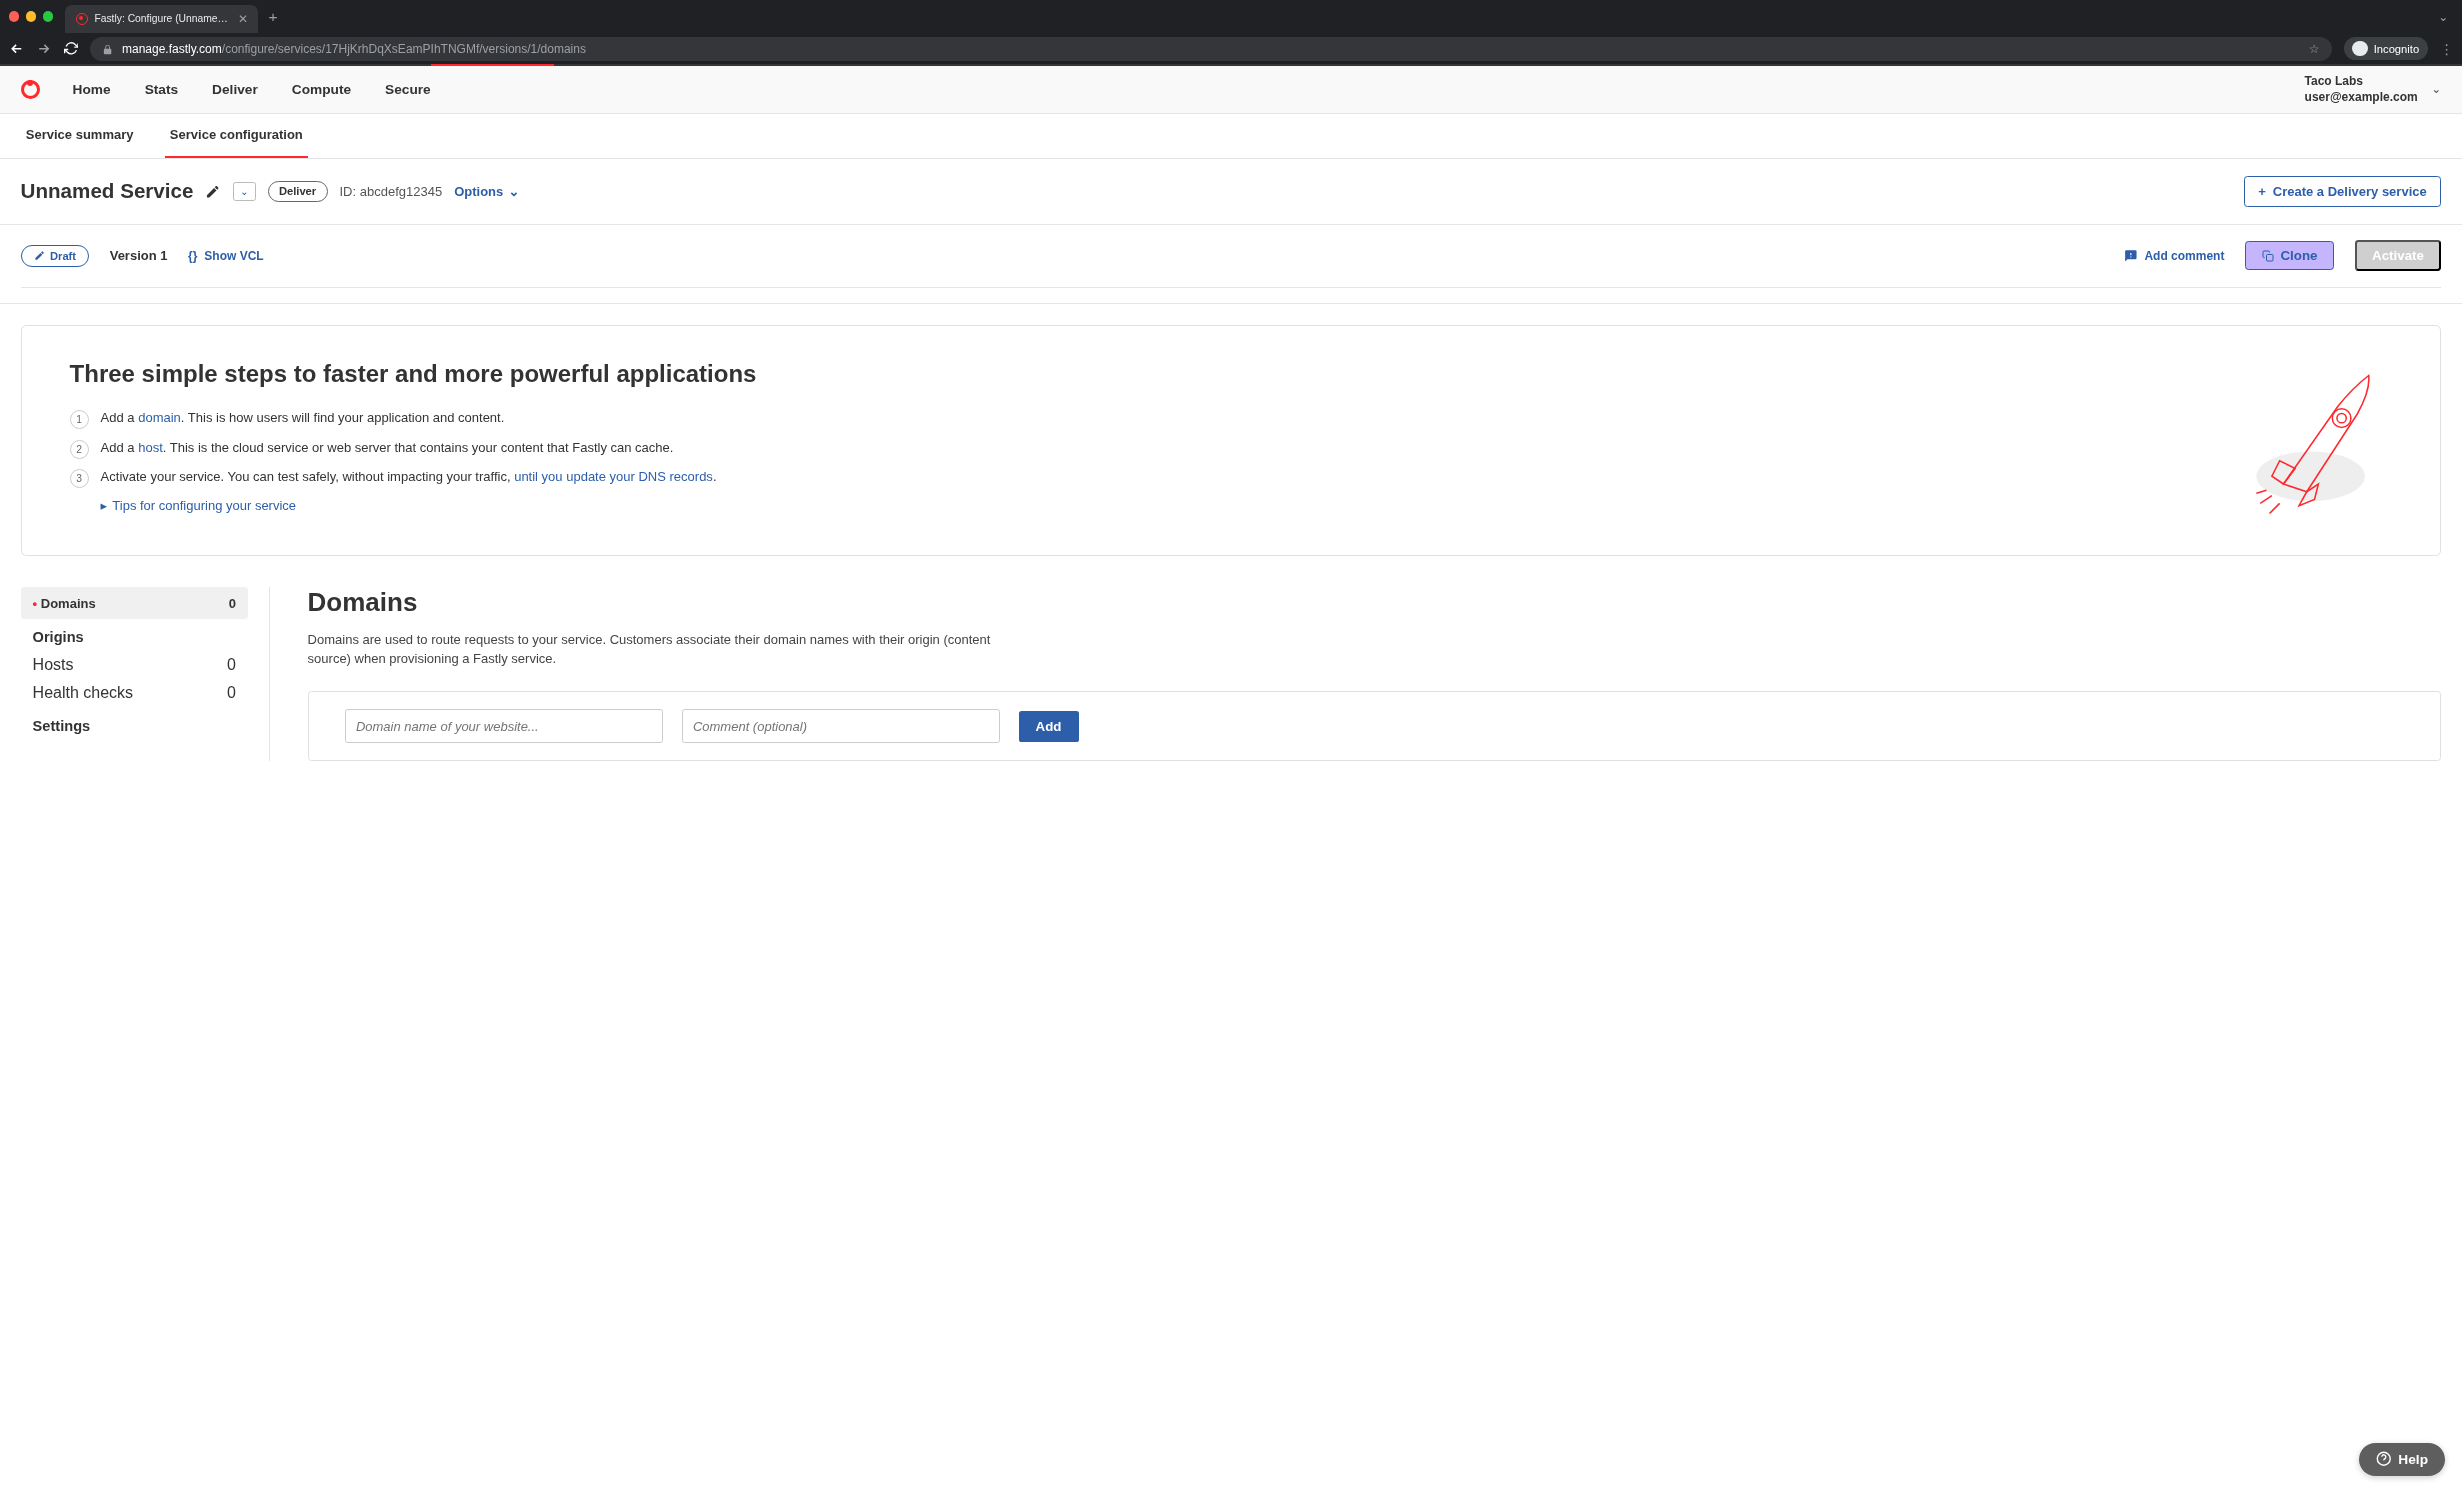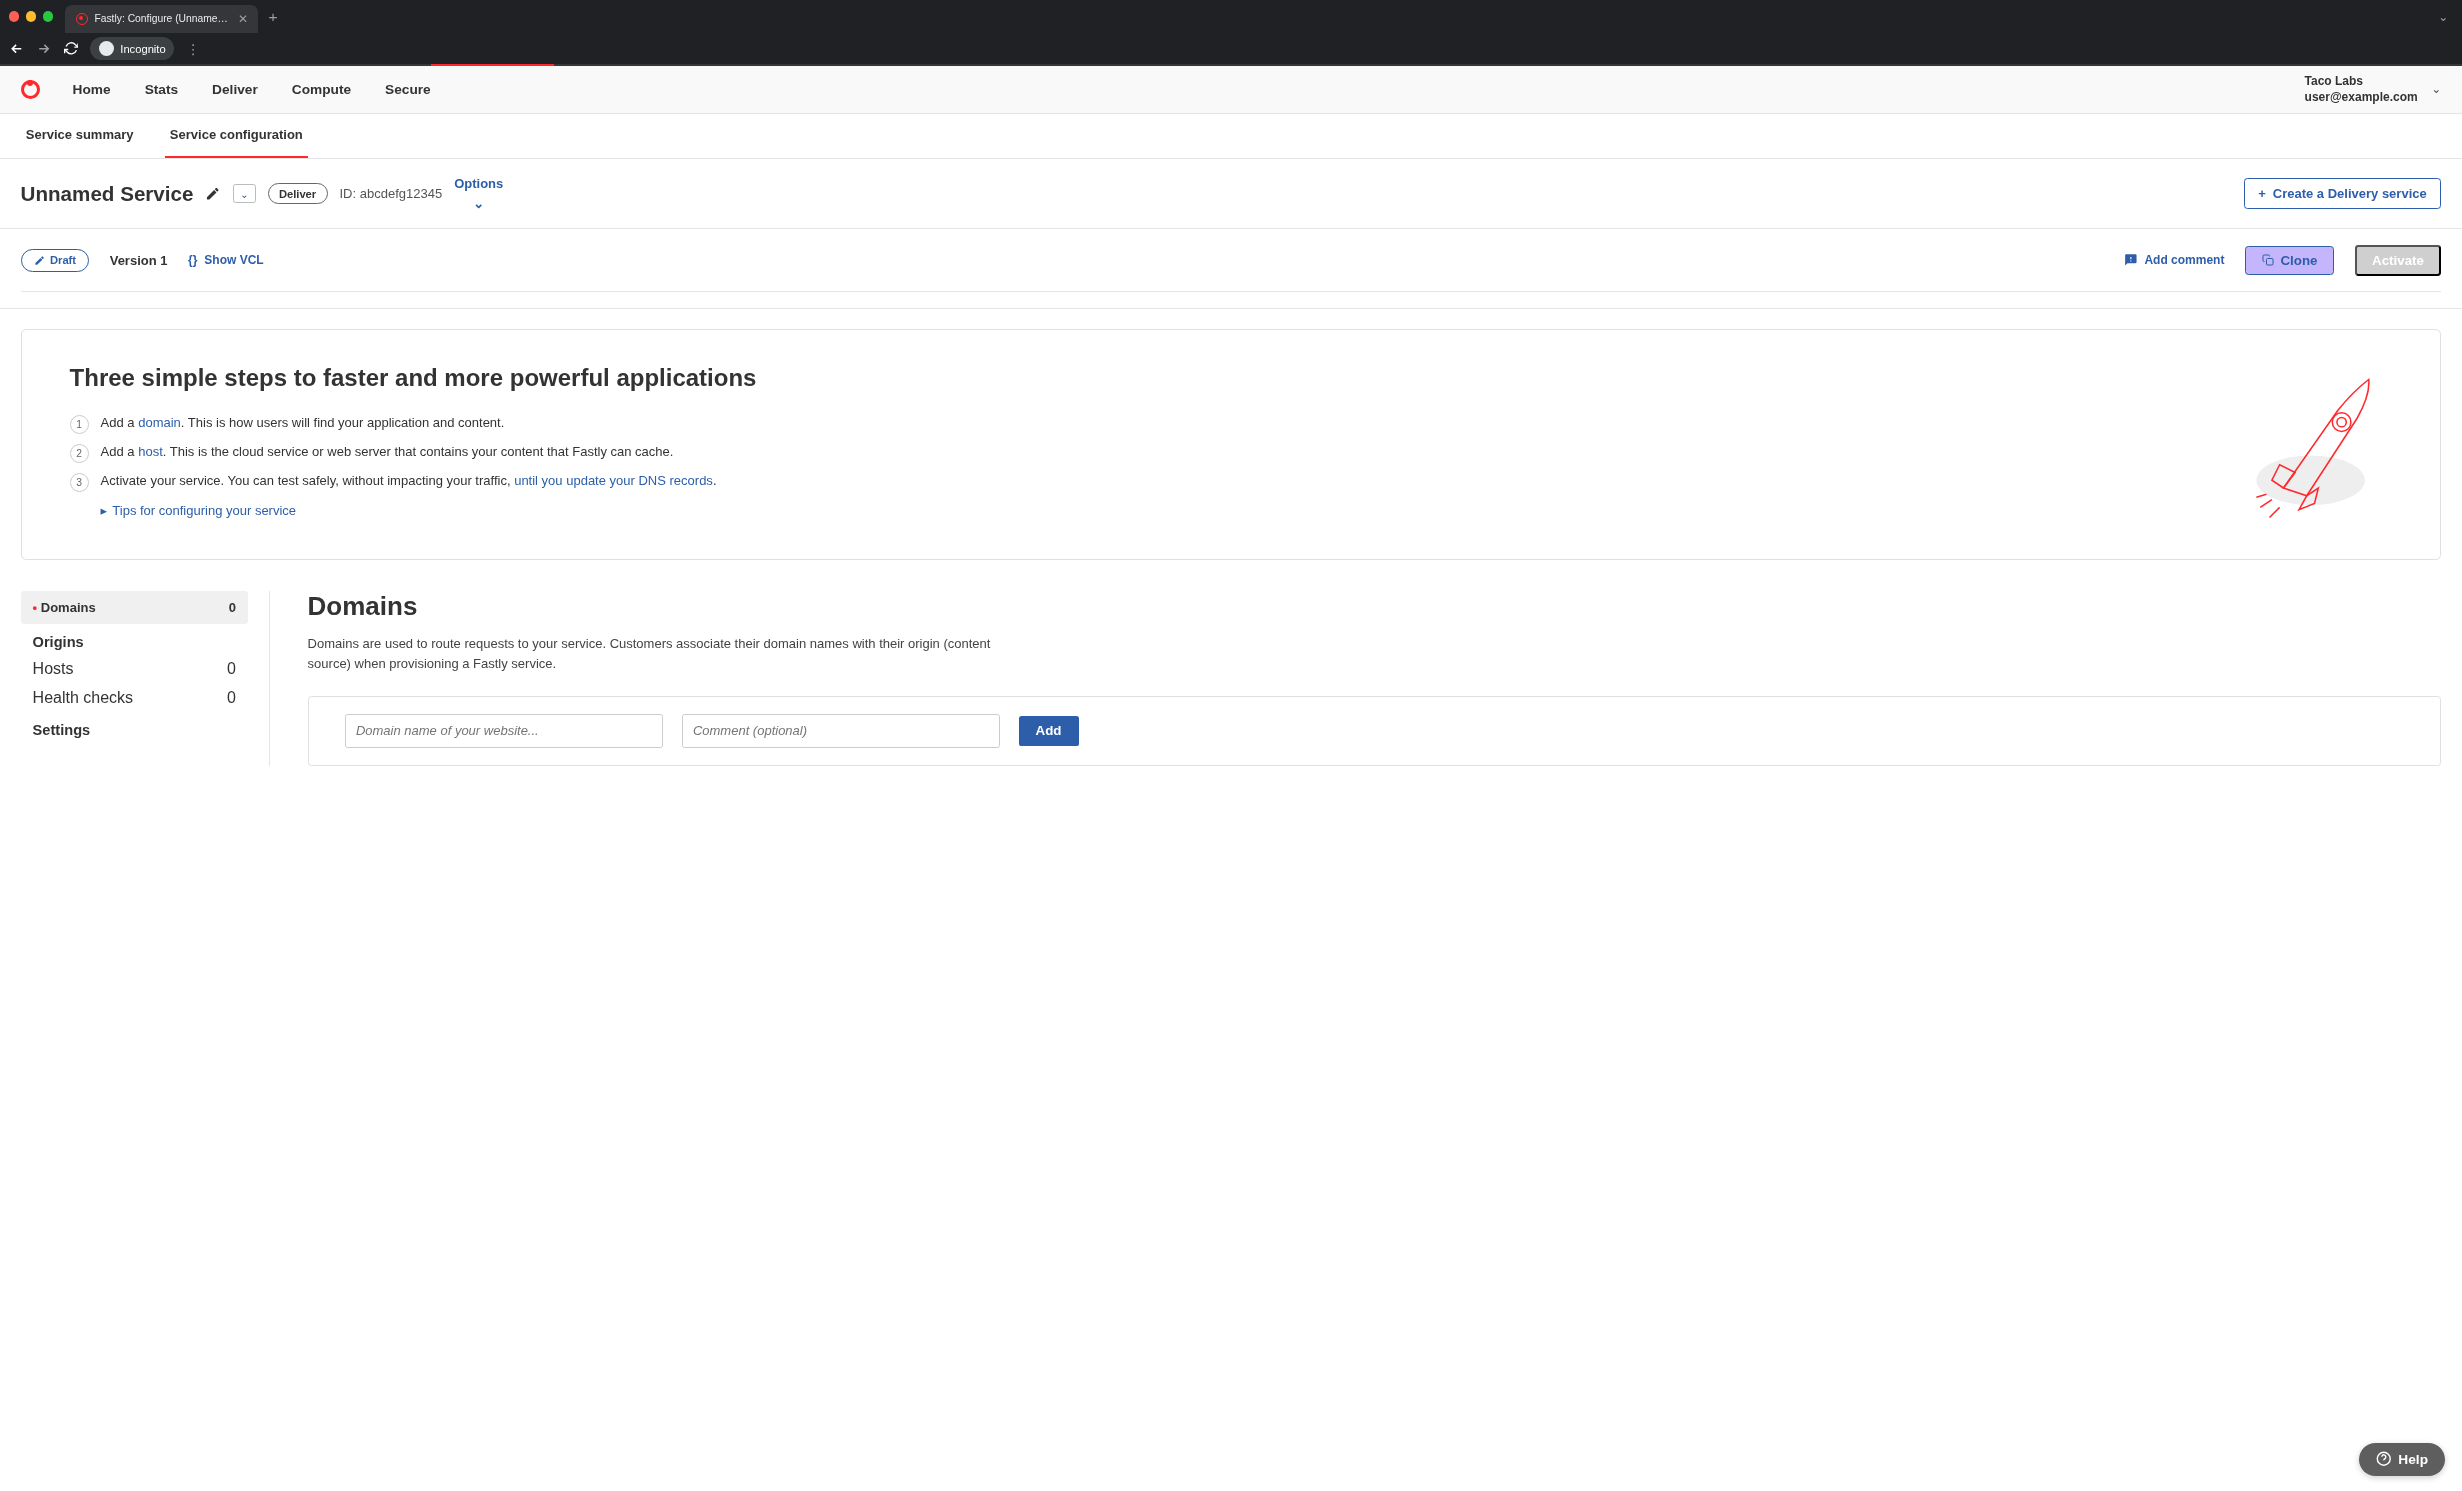--- a/index.html
+++ b/index.html
@@ -48,21 +48,21 @@
 .sub-tabs { display:flex; gap: 26px; padding: 0 20.6px; border-bottom: 0.9px solid #e5e5e5; }
 .sub-tab { padding: 13.7px 5.2px; font-weight:600; font-size:13px; color:#333; cursor:pointer; border-bottom:2.6px solid transparent;}
 .sub-tab.active { border-bottom-color:#ff282d; }
 
 
 .service-bar { display:flex; align-items:center; padding: 17px 20.6px; border-bottom:0.9px solid #e5e5e5; gap:12px;}
 .service-name { font-size: 20.6px; font-weight:700; }
 .chevron-box { border:0.9px solid #bbb; border-radius:2.6px; padding:2.6px 6px; font-size:10.3px; color:#2c5ea9;}
 .pill { border:0.9px solid #666; border-radius:12px; padding:3.4px 10.3px; font-size:11.2px; font-weight:600;}
 .id-text { color:#555; font-size:13px; }
-.options-link { color:#2c5ea9; font-weight:600; font-size:13px; display:flex; align-items:center; gap:5.2px;flex-direction:column;}
+.options-link { color:#2c5ea9; font-weight:600; font-size:13px; display:flex; align-items:center; gap:5.2px;}
 .create-btn { margin-left:auto; border:0.9px solid #2c5ea9; color:#2c5ea9; background:#fff; padding:6.9px 13.7px; border-radius:3.4px; font-weight:600; font-size:13px; display:flex; gap:6.9px; align-items:center;}
 
 
 .version-bar { display:flex; align-items:center; padding: 15.5px 20.6px; gap:20.6px; border-bottom:0.9px solid #e5e5e5; margin:0 0;}
 .version-bar-inner { display:flex; align-items:center; gap:20.6px; width:100%; padding:0 0 15.5px 0; border-bottom:0.9px solid #e5e5e5;}
 .draft-pill { border:1.3px solid #2c5ea9; color:#2c5ea9; border-radius:13.7px; padding:4.3px 12px; font-weight:700; font-size:11.2px; display:flex; align-items:center; gap:5.2px;}
 .version-text { font-weight:700; font-size:13px;}
 .show-vcl { color:#2c5ea9; font-weight:600; display:flex; align-items:center; gap:6.9px;}
 .vcl-braces { color:#2c5ea9; font-weight:700;}
 .add-comment { color:#2c5ea9; font-weight:600; margin-left:auto; display:flex; gap:6.9px; align-items:center;}
@@ -132,20 +132,29 @@
       <svg width="15.5" height="15.5" viewBox="0 0 24 24" fill="none" stroke="currentColor" stroke-width="2.3">
           <path d="M5 12h14M13 6l6 6-6 6"></path>
         </svg>
     </span>
     <span class="nav-icon enabled">
       <svg width="14.6" height="14.6" viewBox="0 0 24 24" fill="none" stroke="currentColor" stroke-width="2.3">
           <path d="M23 4v6h-6M1 20v-6h6"></path>
           <path d="M3.5 9a9 9 0 0 1 14.9-3.4L23 10M1 14l4.6 4.4A9 9 0 0 0 20.5 15"></path>
         </svg>
     </span>
+    <div class="url-box">
+      <span>
+        <svg width="11.2" height="11.2" viewBox="0 0 24 24" fill="currentColor">
+            <path d="M18 10h-1V7a5 5 0 0 0-10 0v3H6a2 2 0 0 0-2 2v8a2 2 0 0 0 2 2h12a2 2 0 0 0 2-2v-8a2 2 0 0 0-2-2zM9 7a3 3 0 1 1 6 0v3H9z"></path>
+          </svg>
+      </span>
+      <span><span class="url-host">manage.fastly.com</span><span>/configure/services/17HjKrhDqXsEamPIhTNGMf/versions/1/domains</span></span>
+      <span class="star-icon">☆</span>
+    </div>
     <div class="incognito">
       <span class="incognito-icon"></span>
       <span>Incognito</span>
     </div>
     <span class="dots-icon">⋮</span>
   </div>
   <div class="load-indicator"></div>
 </div>
 
 <div class="app-header">

